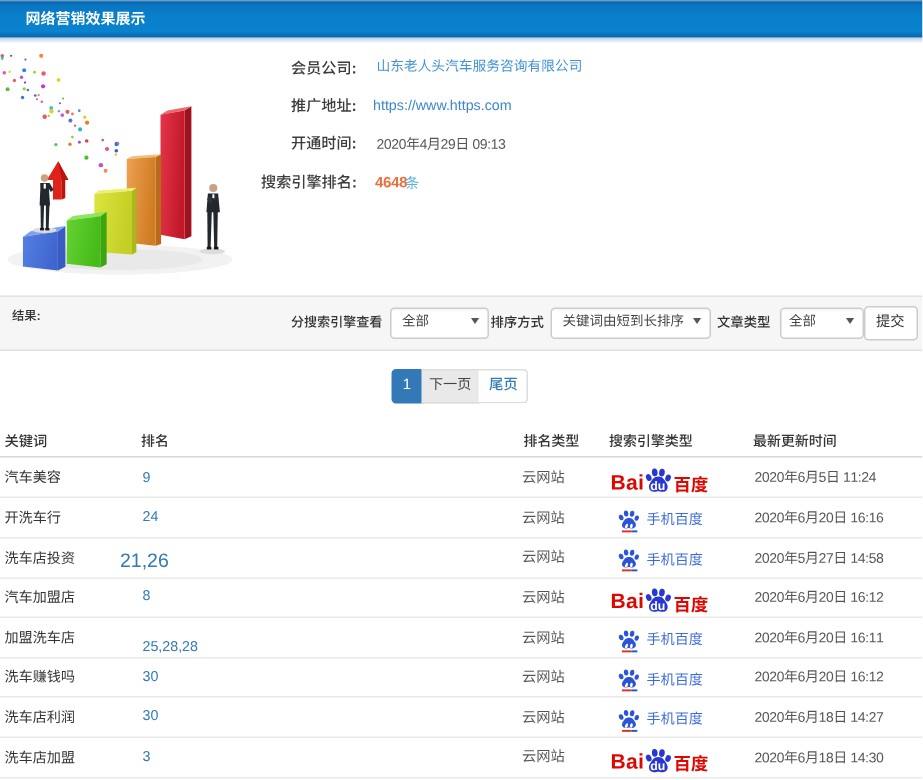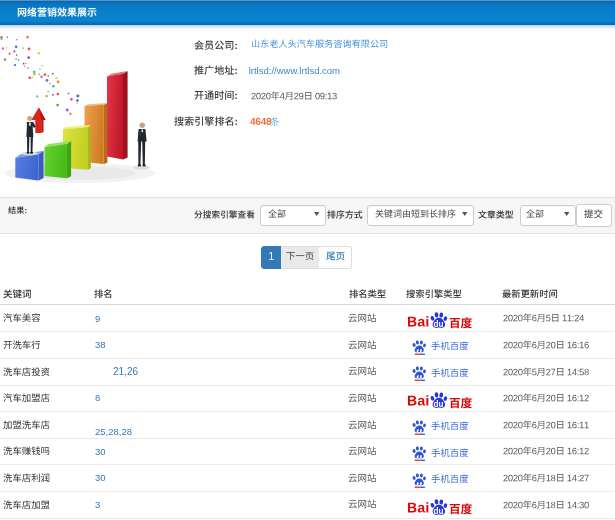--- a/index.html
+++ b/index.html
@@ -191,21 +191,21 @@
     <use href="#g8f66rr" transform="translate(54.9 8.1) scale(9.15)"></use>
     <use href="#g670drr" transform="translate(64.05 8.1) scale(9.15)"></use>
     <use href="#g52a1rr" transform="translate(73.2 8.1) scale(9.15)"></use>
     <use href="#g54a8rr" transform="translate(82.35 8.1) scale(9.15)"></use>
     <use href="#g8be2rr" transform="translate(91.5 8.1) scale(9.15)"></use>
     <use href="#g6709rr" transform="translate(100.65 8.1) scale(9.15)"></use>
     <use href="#g9650rr" transform="translate(109.8 8.1) scale(9.15)"></use>
     <use href="#g516crr" transform="translate(118.95 8.1) scale(9.15)"></use>
     <use href="#g53f8rr" transform="translate(128.1 8.1) scale(9.15)"></use>
   </svg>
-<div class="a" style="left:248.7px;top:64.5px;font-size:9.5px;color:#3c87cb">lrtlsd://www.lrtlsd.com</div>
+<div class="a" style="left:248.7px;top:64.5px;font-size:9.5px;color:#3c87cb">https://www.https.com</div>
 <svg class="t" style="left:251.3px;top:91.06px" width="86.96" height="10.51" fill="#555555">
     <use href="#g32rr" transform="translate(0 8.23) scale(9.3)"></use>
     <use href="#g30rr" transform="translate(4.92 8.23) scale(9.3)"></use>
     <use href="#g32rr" transform="translate(9.84 8.23) scale(9.3)"></use>
     <use href="#g30rr" transform="translate(14.77 8.23) scale(9.3)"></use>
     <use href="#g5e74rr" transform="translate(19.69 8.23) scale(9.3)"></use>
     <use href="#g34rr" transform="translate(28.74 8.23) scale(9.3)"></use>
     <use href="#g6708rr" transform="translate(33.66 8.23) scale(9.3)"></use>
     <use href="#g32rr" transform="translate(42.71 8.23) scale(9.3)"></use>
     <use href="#g39rr" transform="translate(47.63 8.23) scale(9.3)"></use>
@@ -508,21 +508,21 @@
     <use href="#g3arr" transform="translate(68.86 8.23) scale(9.3)"></use>
     <use href="#g32rr" transform="translate(71.2 8.23) scale(9.3)"></use>
     <use href="#g34rr" transform="translate(76.12 8.23) scale(9.3)"></use>
   </svg>
 <svg class="t" style="left:3.3px;top:339.91px" width="38.6" height="10.62" fill="#333333">
     <use href="#g5f00rr" transform="translate(0 8.32) scale(9.4)"></use>
     <use href="#g6d17rr" transform="translate(9.4 8.32) scale(9.4)"></use>
     <use href="#g8f66rr" transform="translate(18.8 8.32) scale(9.4)"></use>
     <use href="#g884crr" transform="translate(28.2 8.32) scale(9.4)"></use>
   </svg>
-<div class="a" style="left:95px;top:339.2px;font-size:9.5px;color:#337ab7">38</div>
+<div class="a" style="left:95px;top:339.2px;font-size:9.5px;color:#337ab7">24</div>
 <svg class="t" style="left:347.8px;top:339.85px" width="29.5" height="10.73" fill="#555555">
     <use href="#g4e91rr" transform="translate(0 8.41) scale(9.5)"></use>
     <use href="#g7f51rr" transform="translate(9.5 8.41) scale(9.5)"></use>
     <use href="#g7ad9rr" transform="translate(19 8.41) scale(9.5)"></use>
   </svg>
 <svg class="t" style="left:411.5px;top:339.7px" width="15" height="16">
     <g fill="#2b55d6">
       <ellipse cx="2.1" cy="5" rx="1.5" ry="1.9" transform="rotate(-20 2.1 5)"></ellipse>
       <ellipse cx="5.4" cy="2.4" rx="1.5" ry="2" transform="rotate(-6 5.4 2.4)"></ellipse>
       <ellipse cx="9.4" cy="2.5" rx="1.5" ry="2" transform="rotate(8 9.4 2.5)"></ellipse>
@@ -557,21 +557,21 @@
     <use href="#g31rr" transform="translate(76.12 8.23) scale(9.3)"></use>
     <use href="#g36rr" transform="translate(81.04 8.23) scale(9.3)"></use>
   </svg>
 <svg class="t" style="left:3.3px;top:366.51px" width="48" height="10.62" fill="#333333">
     <use href="#g6d17rr" transform="translate(0 8.32) scale(9.4)"></use>
     <use href="#g8f66rr" transform="translate(9.4 8.32) scale(9.4)"></use>
     <use href="#g5e97rr" transform="translate(18.8 8.32) scale(9.4)"></use>
     <use href="#g6295rr" transform="translate(28.2 8.32) scale(9.4)"></use>
     <use href="#g8d44rr" transform="translate(37.6 8.32) scale(9.4)"></use>
   </svg>
-<div class="a" style="left:113px;top:365.8px;font-size:10px;color:#337ab7">21,26</div>
+<div class="a" style="left:80px;top:365.8px;font-size:13px;color:#337ab7">21,26</div>
 <svg class="t" style="left:347.8px;top:366.45px" width="29.5" height="10.73" fill="#555555">
     <use href="#g4e91rr" transform="translate(0 8.41) scale(9.5)"></use>
     <use href="#g7f51rr" transform="translate(9.5 8.41) scale(9.5)"></use>
     <use href="#g7ad9rr" transform="translate(19 8.41) scale(9.5)"></use>
   </svg>
 <svg class="t" style="left:411.5px;top:366.3px" width="15" height="16">
     <g fill="#2b55d6">
       <ellipse cx="2.1" cy="5" rx="1.5" ry="1.9" transform="rotate(-20 2.1 5)"></ellipse>
       <ellipse cx="5.4" cy="2.4" rx="1.5" ry="2" transform="rotate(-6 5.4 2.4)"></ellipse>
       <ellipse cx="9.4" cy="2.5" rx="1.5" ry="2" transform="rotate(8 9.4 2.5)"></ellipse>

